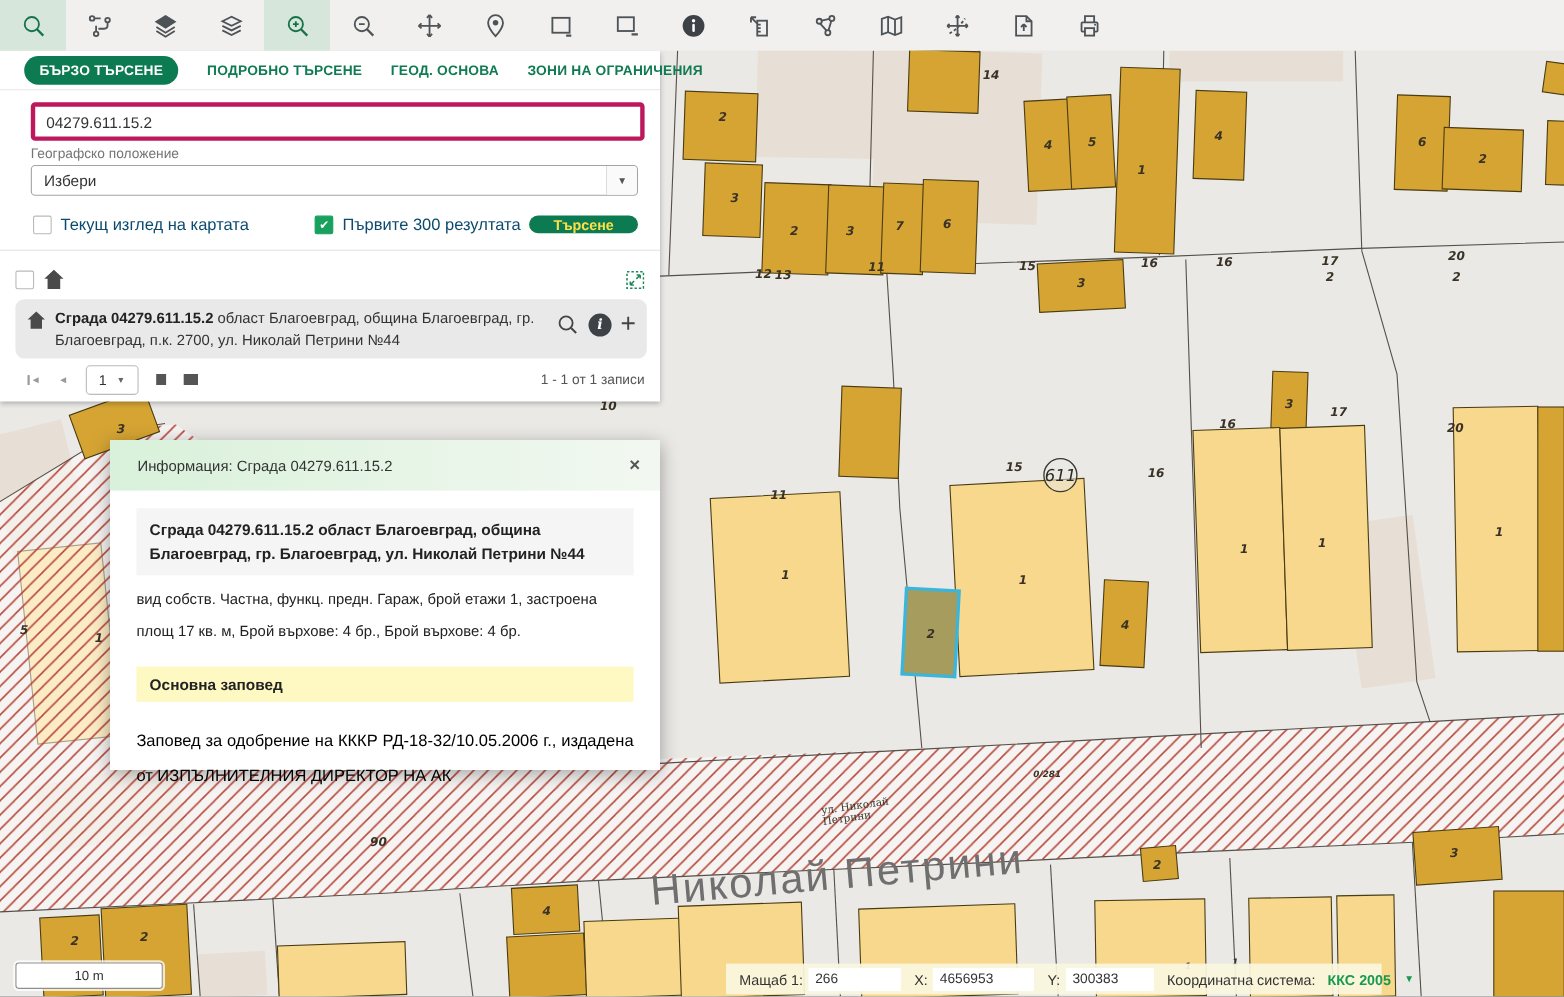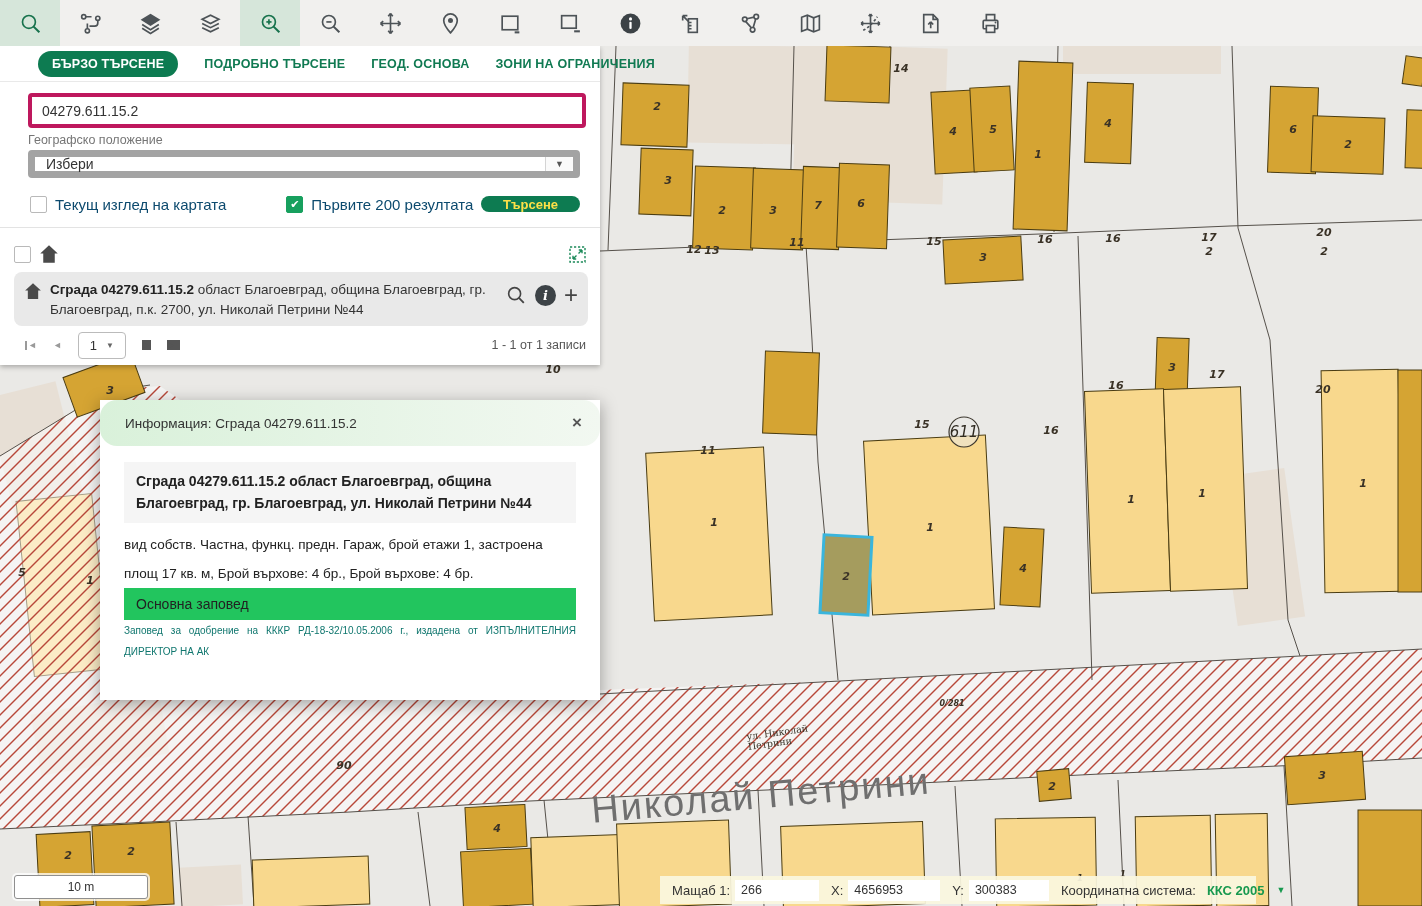--- a/index.html
+++ b/index.html
@@ -12,27 +12,27 @@
            display:flex;align-items:stretch;z-index:30;}
   .tcell{width:60px;display:flex;align-items:center;justify-content:center;color:#4d5357;cursor:pointer;}
   .tcell svg{width:25px;height:25px;}
   .tcell.active{background:#d6e6da;color:#17724c;}
   .tcell.dark{color:#3c4246;}
 
   
   .panel{position:absolute;top:46px;left:0;width:600px;height:319px;background:#fff;z-index:20;
          box-shadow:0 2px 5px rgba(0,0,0,.28);}
   .tabs{position:absolute;top:0;left:0;right:0;height:35px;display:flex;align-items:center;
-        padding-left:38px;gap:26px;border-bottom:1px solid #e9e9e9;}
+        padding-left:22px;gap:26px;border-bottom:1px solid #e9e9e9;}
   .tab{color:#107a52;font-weight:bold;font-size:12.5px;letter-spacing:.2px;cursor:pointer;white-space:nowrap;}
   .tab.active{background:#0d7b51;color:#fff;border-radius:15px;padding:6px 14px;}
   .search-input{position:absolute;left:28px;top:47px;width:530px;height:27px;border:4px solid #be185d;
         border-radius:4px;font:14px "Liberation Sans",sans-serif;padding:0 10px;color:#333;}
   .geo-label{position:absolute;left:28px;top:87px;font-size:12.5px;color:#757575;}
-  .select{position:absolute;top:104px;left:28px;width:552px;height:28px;border:7px solid #a3a3a3;
+  .select{position:absolute;top:104px;left:28px;width:552px;height:28px;border:1px solid #a3a3a3;
         border-radius:4px;display:flex;align-items:center;padding-left:11px;font-size:14px;color:#333;
         background:#fff;box-sizing:border-box;cursor:pointer;}
   .select-caret{margin-left:auto;width:27px;height:100%;display:flex;align-items:center;justify-content:center;
         border-left:1px solid #d4d4d4;background:#fafafa;color:#555;font-size:9px;border-radius:0 4px 4px 0;}
   .check-row{position:absolute;top:143px;left:30px;right:12px;height:30px;display:flex;align-items:center;}
   .cb{width:15px;height:15px;border:1px solid #b9b9b9;border-radius:2px;background:#fff;
       display:inline-flex;align-items:center;justify-content:center;flex:none;cursor:pointer;}
   .cb.checked{background:#17a05e;border-color:#17a05e;color:#fff;font-size:11px;}
   .cb-label{font-size:15px;color:#0c4a6e;margin-left:8px;white-space:nowrap;}
   .gap60{margin-left:60px;}
@@ -61,28 +61,28 @@
   .pg.dark, .pg.dark .pgbar{color:#555;background:#555;}
   .page-select{width:46px;height:25px;border:1px solid #bbb;border-radius:4px;display:flex;align-items:center;
       justify-content:center;gap:9px;color:#333;font-size:13px;margin-right:16px;cursor:pointer;background:#fff;}
   .ps-caret{font-size:8px;color:#666;}
   .pager-summary{margin-left:auto;color:#555;font-size:12.5px;}
 
   
   .popup{position:absolute;left:100px;top:400px;width:500px;height:300px;background:#fff;z-index:25;
       box-shadow:0 4px 16px rgba(0,0,0,.35);}
   .popup-header{height:46px;background:linear-gradient(90deg,#d9f1da,#f2f8f1);display:flex;align-items:center;
-      padding:0 18px 0 25px;font-size:13.5px;color:#333;border-radius:17px;}
+      padding:0 18px 0 25px;font-size:13.5px;color:#333;}
   .popup-close{margin-left:auto;font-size:17px;color:#555;font-weight:bold;cursor:pointer;}
   .popup-body{padding:16px 24px 0 24px;}
   .popup-heading{background:#f5f5f5;padding:9px 12px;font-weight:bold;font-size:14px;line-height:1.55;color:#222;}
   .popup-link{margin-top:13px;color:#2f9e6a;font-size:13.5px;cursor:pointer;}
   .popup-details{margin-top:8px;font-size:13.5px;line-height:2.1;color:#222;}
-  .popup-section{margin-top:0;background:#22c55e;padding:8px 12px;font-weight:normal;font-size:14px;color:#222;}
-  .popup-order{margin-top:0;font-size:10px;line-height:2.1;color:#0f766e;text-align:justify;}
+  .popup-section{margin-top:18px;background:#fef9c3;padding:8px 12px;font-weight:bold;font-size:14px;color:#222;}
+  .popup-order{margin-top:20px;font-size:15px;line-height:2.1;color:#000000;text-align:justify;}
 
   
   .scalebar{position:absolute;left:14px;top:875px;width:132px;height:22px;background:#fff;border:1px solid #8f8f8f;
       border-radius:3px;box-shadow:0 0 0 2px rgba(255,255,255,.75);display:flex;align-items:center;
       justify-content:center;font-size:12px;color:#333;z-index:15;}
   .statusbar{position:absolute;left:660px;top:876px;width:596px;height:28px;background:rgba(250,246,223,.93);
       display:flex;align-items:center;padding:0 12px;box-sizing:border-box;font-size:13px;color:#333;z-index:15;}
   .sb-label{margin-right:5px;white-space:nowrap;}
   .sb-input{height:21px;border:none;background:#fff;font:12.5px "Liberation Sans",sans-serif;color:#333;
       padding:0 6px;margin-right:12px;}
@@ -368,21 +368,21 @@
       <span>Избери</span>
       <span class="select-caret">▼</span>
     </div>
 
     <div class="check-row">
       <span class="cb"></span>
       <span class="cb-label">Текущ изглед на картата</span>
       <span class="cb checked gap60">
         <span>✔</span>
       </span>
-      <span class="cb-label">Първите 200 резултата</span>
+      <span class="cb-label">Първите 300 резултата</span>
       <button class="search-btn">Търсене</button>
     </div>
 
     <div class="divider"></div>
 
     <div class="list-head">
       <span class="cb"></span>
       <svg class="house" viewBox="0 0 16 16">
         <path d="M8 1 L15 7.5 H12.6 V15 H3.4 V7.5 H1 Z" fill="currentColor"></path>
       </svg>

